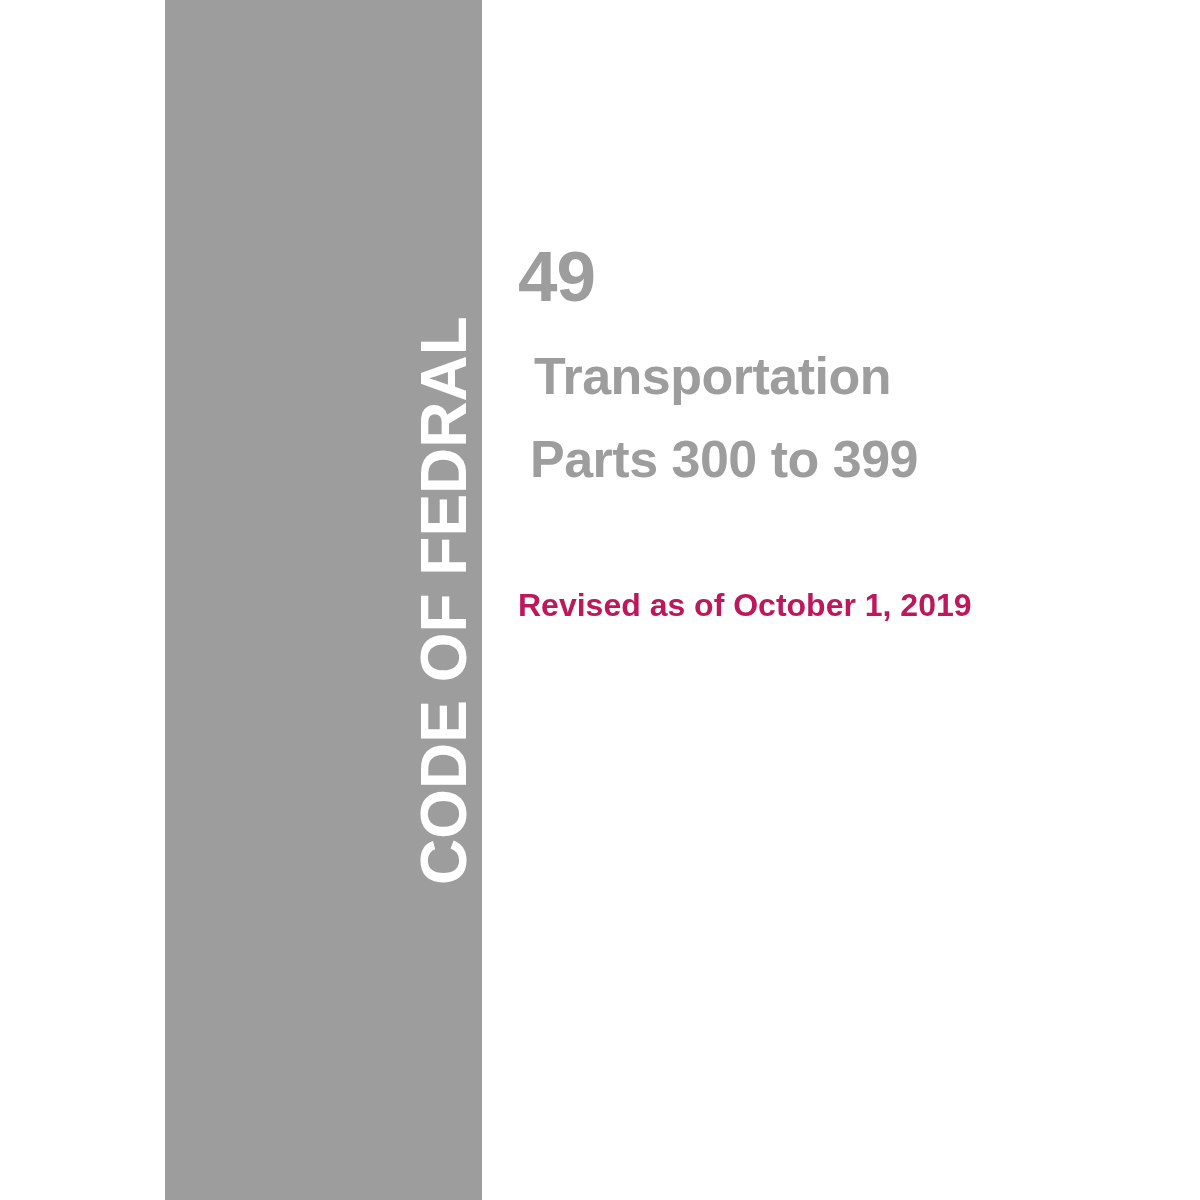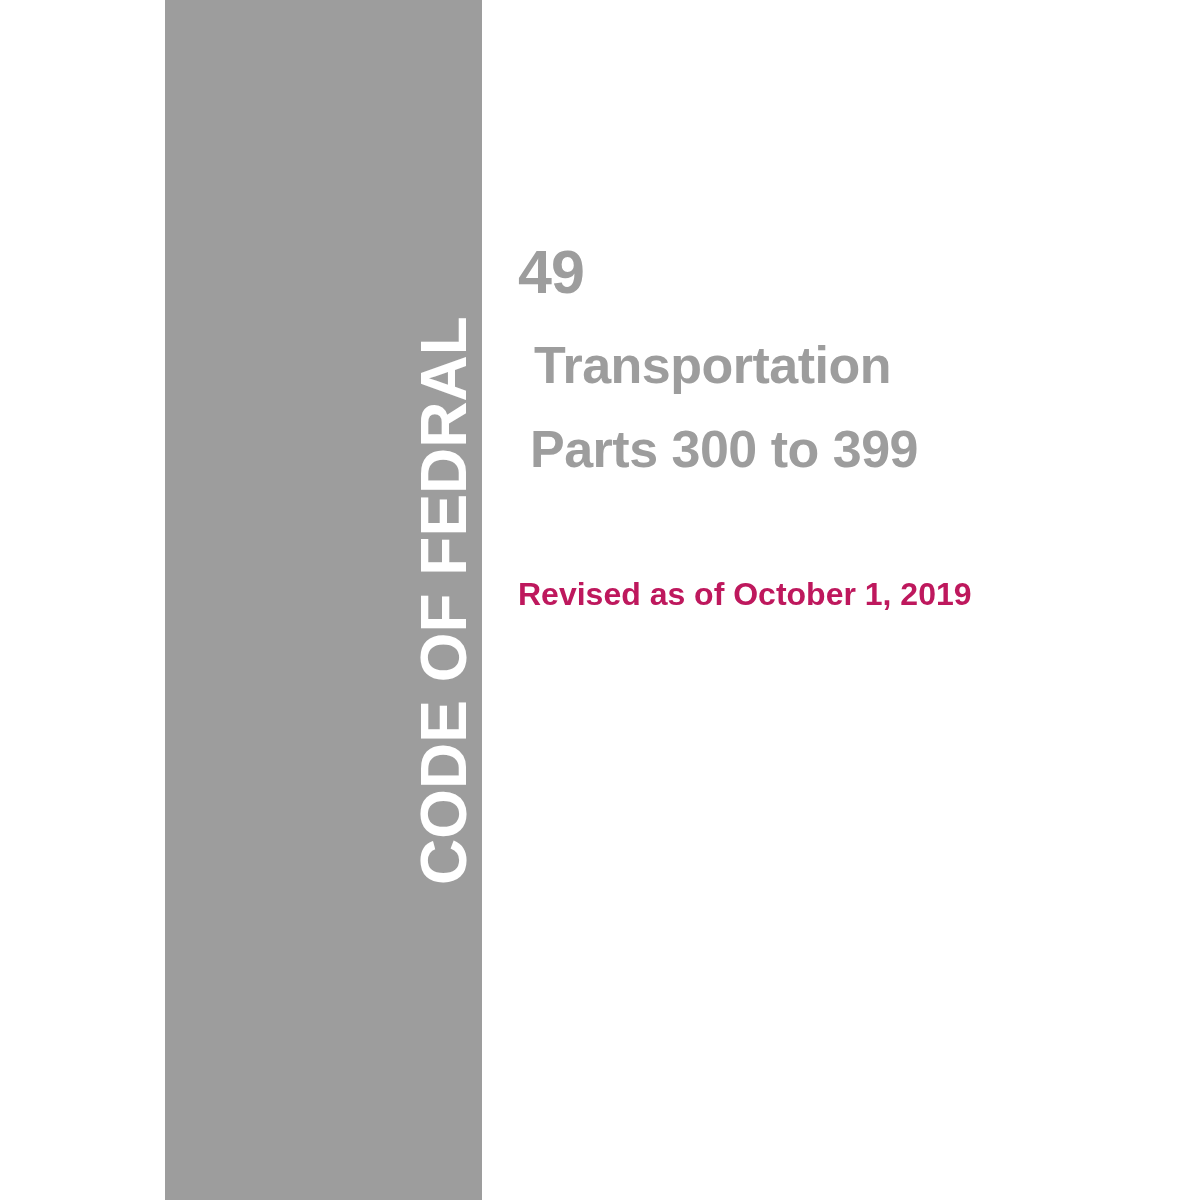--- a/index.html
+++ b/index.html
@@ -66,21 +66,21 @@
   .titleblock {
     position: absolute;
     left: 518px;
     top: 240px;
     width: 620px;
   }
 
   .cfr-number {
     color: #9d9d9d;
     font-weight: bold;
-    font-size: 61px;
+    font-size: 71px;
     line-height: 1.05;
     margin: 0 0 28px 0;
     letter-spacing: -1px;
   }
 
   .cfr-subject {
     color: #9d9d9d;
     font-weight: bold;
     font-size: 52px;
     line-height: 1.30;

